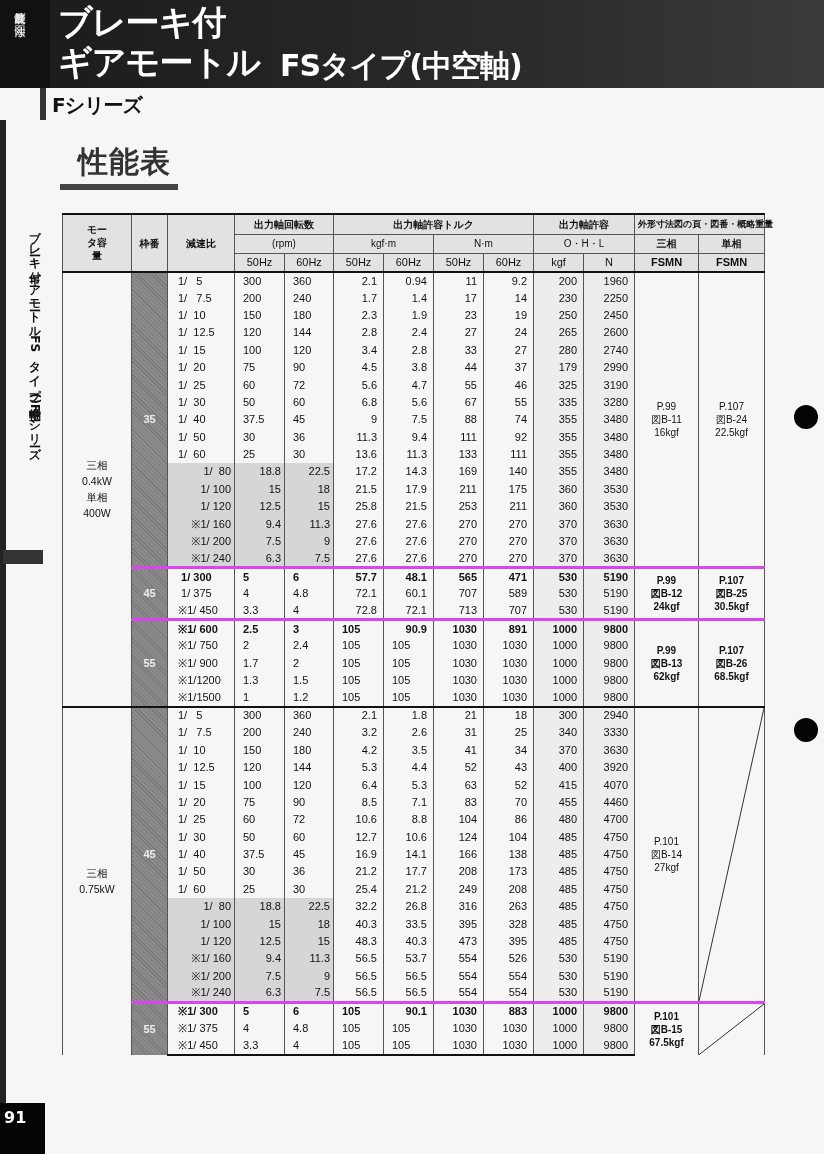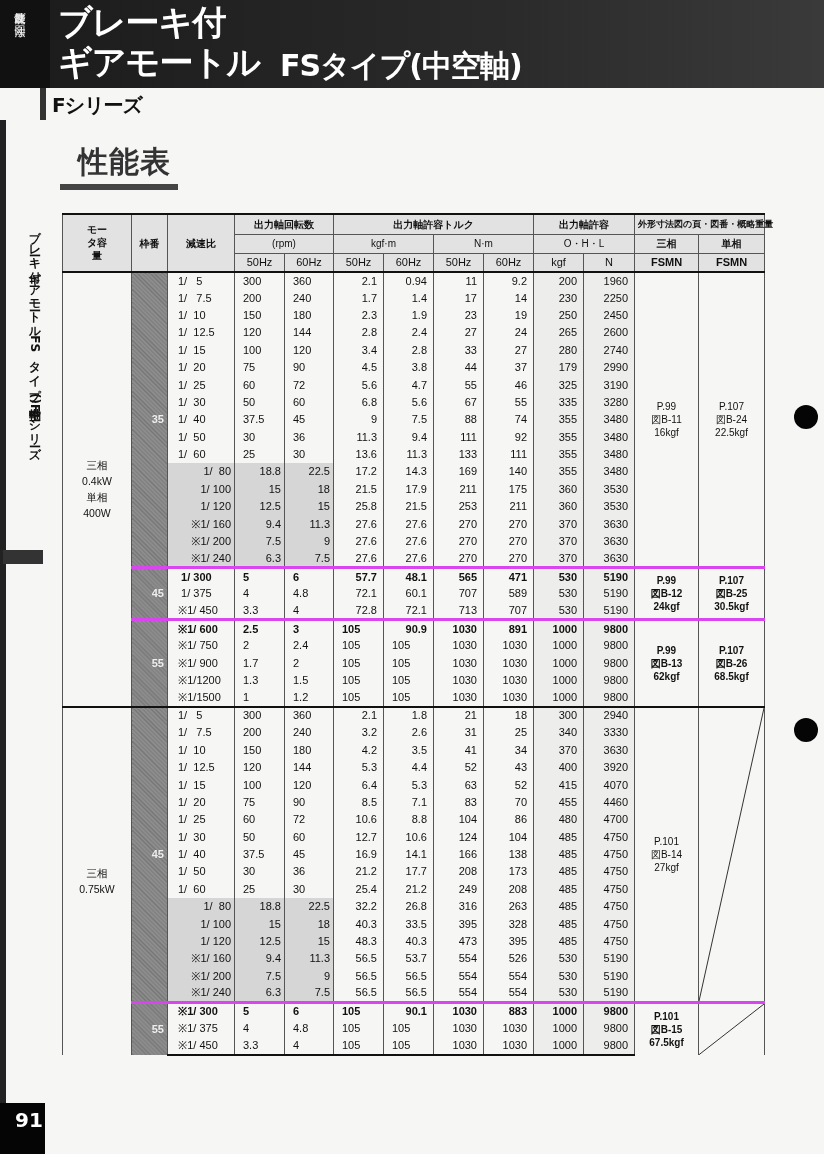--- a/index.html
+++ b/index.html
@@ -23,42 +23,42 @@
   .left-edge { position: absolute; left: 0; top: 120px; width: 6px; height: 1034px; background: #222; }
 
   .section-title { position: absolute; left: 78px; top: 142px; font-size: 30px; font-weight: bold; color: #333; letter-spacing: 1px; }
   .section-underline { position: absolute; left: 60px; top: 184px; width: 118px; height: 6px; background: #444; }
 
   .side-tab-mid { position: absolute; left: 18px; top: 222px; width: 24px; font-size: 12px; font-weight: bold;
     writing-mode: vertical-rl; line-height: 14px; color: #111; }
   .side-tab-mark { position: absolute; left: 3px; top: 550px; width: 40px; height: 14px; background: #333; }
 
   .page-number-box { position: absolute; left: 0; top: 1103px; width: 45px; height: 51px; background: #050505; }
-  .page-number { position: absolute; left: 15px; top: 1108px; color: #fff; font-weight: bold; font-size: 20px; }
+  .page-number { position: absolute; left: 4px; top: 1108px; color: #fff; font-weight: bold; font-size: 16px; }
 
   .punch-hole { position: absolute; width: 24px; height: 24px; border-radius: 50%; background: #050505; }
 
   
   .perf-table { position: absolute; left: 62px; top: 213px; width: 702px; border-collapse: collapse;
     table-layout: fixed; font-family: "Liberation Sans", "DejaVu Sans", sans-serif; font-size: 11px; }
   .perf-table td, .perf-table th { border: 1px solid #555; padding: 0 3px; height: 17.4px; line-height: 15px; white-space: nowrap; }
   .perf-table thead th { background: #e2e2e2; font-weight: bold; font-size: 10px; text-align: center; }
   .perf-table thead tr.h1 th { height: 20px; }
   .perf-table thead tr.h2 th { height: 19px; }
   .perf-table thead tr.h3 th { height: 19px; font-weight: normal; font-size: 11px; }
   .perf-table { border-top: 2px solid #111; }
   .perf-table thead tr.h3 th { border-bottom: 2px solid #111; }
   .perf-table tbody td { border-top: none; border-bottom: none; }
   .perf-table tbody tr.group-start td { border-top: 3px solid #d946ef; font-weight: bold; }
   .perf-table tbody tr.section-start td { border-top: 2px solid #111; }
   .perf-table tbody tr.last-row td { border-bottom: 2px solid #111; }
 
   td.motor-cell { text-align: center; vertical-align: middle; font-size: 10.5px; line-height: 16px; background: #f6f6f4; }
   td.frame-cell { background: repeating-linear-gradient(45deg, #777 0 1px, #8d8d8d 1px 3px);
-    color: #eee; font-weight: bold; text-align: right; vertical-align: middle; font-size: 11px; }
+    color: #eee; font-weight: bold; text-align: center; vertical-align: middle; font-size: 11px; }
   td.ratio { text-align: left; padding-left: 10px; white-space: pre; font-family: "Liberation Sans", sans-serif; }
   td.num { text-align: right; padding-right: 6px; }
   td.numL { text-align: left; padding-left: 8px; }
   td.shade { background: #d6d6d6; text-align: right; }
   td.lightcol { background: #ededeb; }
   td.dim-cell { text-align: center; vertical-align: middle; font-size: 10px; line-height: 13px; background: #f6f6f4; }
   td.diag { position: relative; background: #f6f6f4; }
   td.diag svg { position: absolute; left: 0; top: 0; width: 100%; height: 100%; }
 </style>
 </head>

